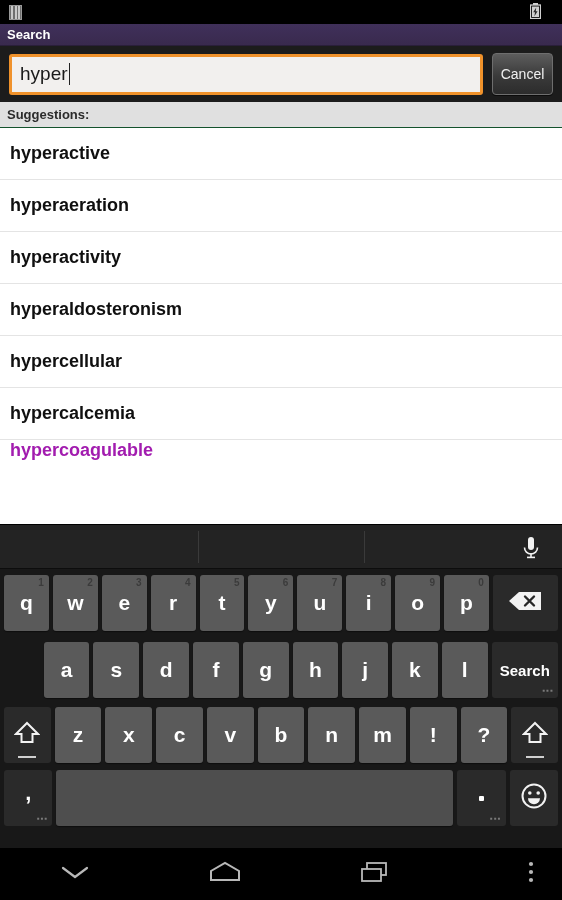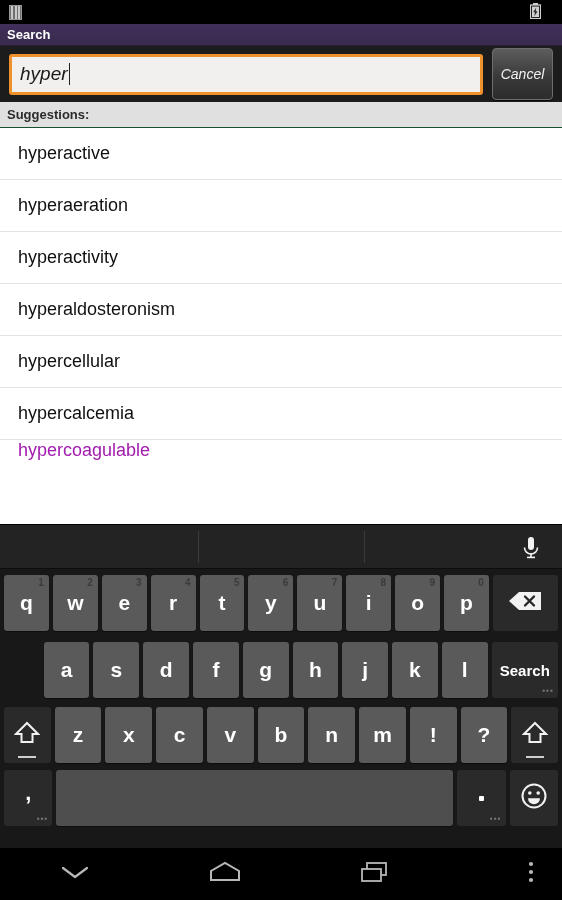--- a/index.html
+++ b/index.html
@@ -37,38 +37,38 @@
     display:flex; align-items:center; padding-left:7px;
   }
   .titlebar .t {
     color:#fff; font-size:13px; font-weight:bold;
   }
 
   
   .searchbar {
     position:absolute; top:46px; left:0; width:562px; height:56px;
     background:#1c1c1c; display:flex; align-items:center;
-    padding:8px 9px; gap:9px;font-style:italic;
+    padding:8px 9px; gap:9px;
   }
   .search-field {
     flex:1; height:41px; background:#f2f0ee;
     border:3px solid #f0922b; border-radius:3px;
     display:flex; align-items:center; padding:0 8px;
     position:relative;
   }
   .search-field .val {
     font-size:19px; color:#1a1a1a;
     font-family:"Liberation Sans", sans-serif;
   }
   .caret {
     display:inline-block; width:1px; height:22px;
     background:#222; margin-left:1px;
   }
   .cancel-btn {
-    width:61px; height:52px; border-radius:4px;
+    width:61px; height:42px; border-radius:4px;
     background:linear-gradient(#5d5d5d,#3a3a3a 55%,#2c2c2c);
     border:1px solid #6e6e6e;
     color:#f0f0f0; font-size:14px;
     display:flex; align-items:center; justify-content:center;
     box-shadow:0 1px 0 rgba(0,0,0,.6);
   }
 
   
   .sugg-header {
     position:absolute; top:102px; left:0; width:562px; height:26px;
@@ -77,23 +77,23 @@
   }
   .sugg-header .t { font-size:13px; font-weight:bold; color:#2b2b2b; }
 
   
   .sugg-list {
     position:absolute; top:128px; left:0; width:562px; height:396px;
     background:#fff; overflow:hidden;
   }
   .sugg-item {
     height:52px; display:flex; align-items:center;
-    padding-left:18px;
+    padding-left:10px;
     border-bottom:1px solid #e4e4e4;
-    font-size:18px; color:#101010; font-weight:normal;
+    font-size:18px; color:#101010; font-weight:bold;
   }
   .sugg-item.cut {
     height:20px; align-items:flex-start;
     color:#a21caf; overflow:hidden; border-bottom:none;
   }
 
   
   .keyboard {
     position:absolute; top:524px; left:0; width:562px; height:324px;
     background:#181818; border-top:1px solid #000;

